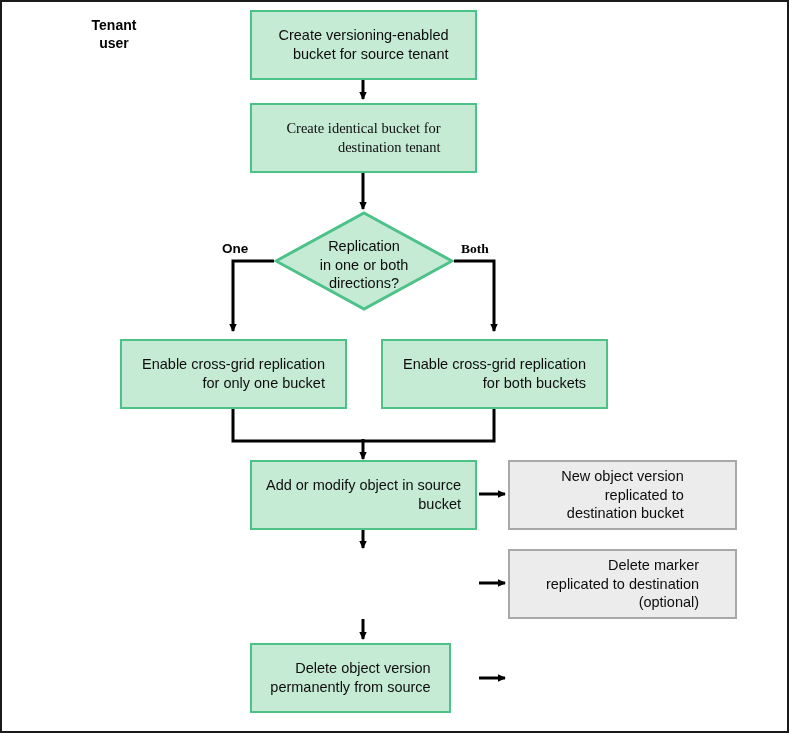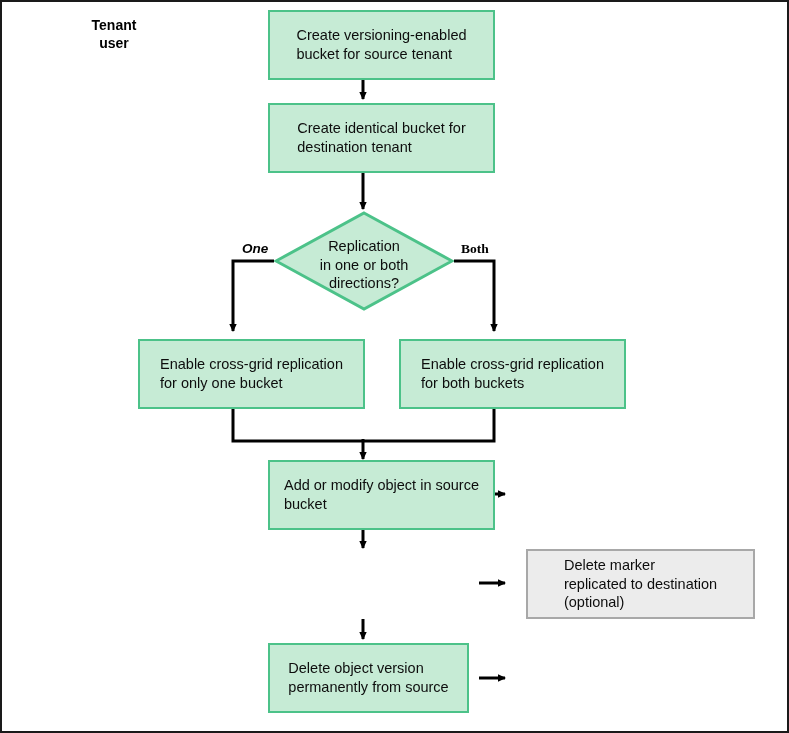--- a/index.html
+++ b/index.html
@@ -24,27 +24,26 @@
     width: 789px;
     height: 733px;
     pointer-events: none;
   }
   .node {
     position: absolute;
     box-sizing: border-box;
     display: flex;
     align-items: center;
     justify-content: center;
-    text-align: left;
+    text-align: right;
     color: #0d0d0d;
     font-size: 14.5px;
     line-height: 1.28;
     padding: 4px 8px;
     white-space: pre-line;
-    margin-left: 18px;
   }
   .green {
     background: #c6ebd5;
     border: 2px solid #4cc289;
   }
   .gray {
     background: #ececec;
     border: 2px solid #a8a8a8;
   }
   .diamond-wrap {
@@ -127,35 +126,35 @@
       <line x1="477" y1="581" x2="503" y2="581" marker-end="url(#arrowhead)"></line>
       <line x1="477" y1="676" x2="503" y2="676" marker-end="url(#arrowhead)"></line>
     </g>
   </svg>
 
   <div class="node green" style="left:248px; top:8px; width:227px; height:70px;">
     <span>Create versioning-enabled
 bucket for source tenant</span>
   </div>
 
-  <div class="node green" style="left:248px; top:101px; width:227px; height:70px;">
+  <div class="node green" style="left:248px; top:101px; width:227px; height:70px;font-family:Liberation Serif, serif;">
     <span>Create identical bucket for
 destination tenant</span>
   </div>
 
   <div class="diamond-wrap" style="left:272px; top:209px; width:180px; height:100px;">
     <svg class="diamond-shape" viewBox="0 0 180 100" preserveAspectRatio="none">
       <polygon points="90,2 178,50 90,98 2,50" fill="#c6ebd5" stroke="#4cc289" stroke-width="3"></polygon>
     </svg>
     <span class="diamond-label">Replication
 in one or both
 directions?</span>
   </div>
 
-  <div class="branch-label" style="left:240px; top:239px;font-style:italic;">
+  <div class="branch-label" style="left:220px; top:239px;">
     <span>One</span>
   </div>
 
   <div class="branch-label" style="left:459px; top:239px;font-family:Liberation Serif, serif;">
     <span>Both</span>
   </div>
 
   <div class="node green" style="left:118px; top:337px; width:227px; height:70px;">
     <span>Enable cross-grid replication
 for only one bucket</span>
@@ -164,20 +163,25 @@
   <div class="node green" style="left:379px; top:337px; width:227px; height:70px;">
     <span>Enable cross-grid replication
 for both buckets</span>
   </div>
 
   <div class="node green" style="left:248px; top:458px; width:227px; height:70px;">
     <span>Add or modify object in source
 bucket</span>
   </div>
 
+  <div class="node gray" style="left:506px; top:458px; width:229px; height:70px;">
+    <span>New object version
+replicated to
+destination bucket</span>
+  </div>
 
 
   <div class="node gray" style="left:506px; top:547px; width:229px; height:70px;">
     <span>Delete marker
 replicated to destination
 (optional)</span>
   </div>
 
   <div class="node green" style="left:248px; top:641px; width:201px; height:70px;">
     <span>Delete object version

